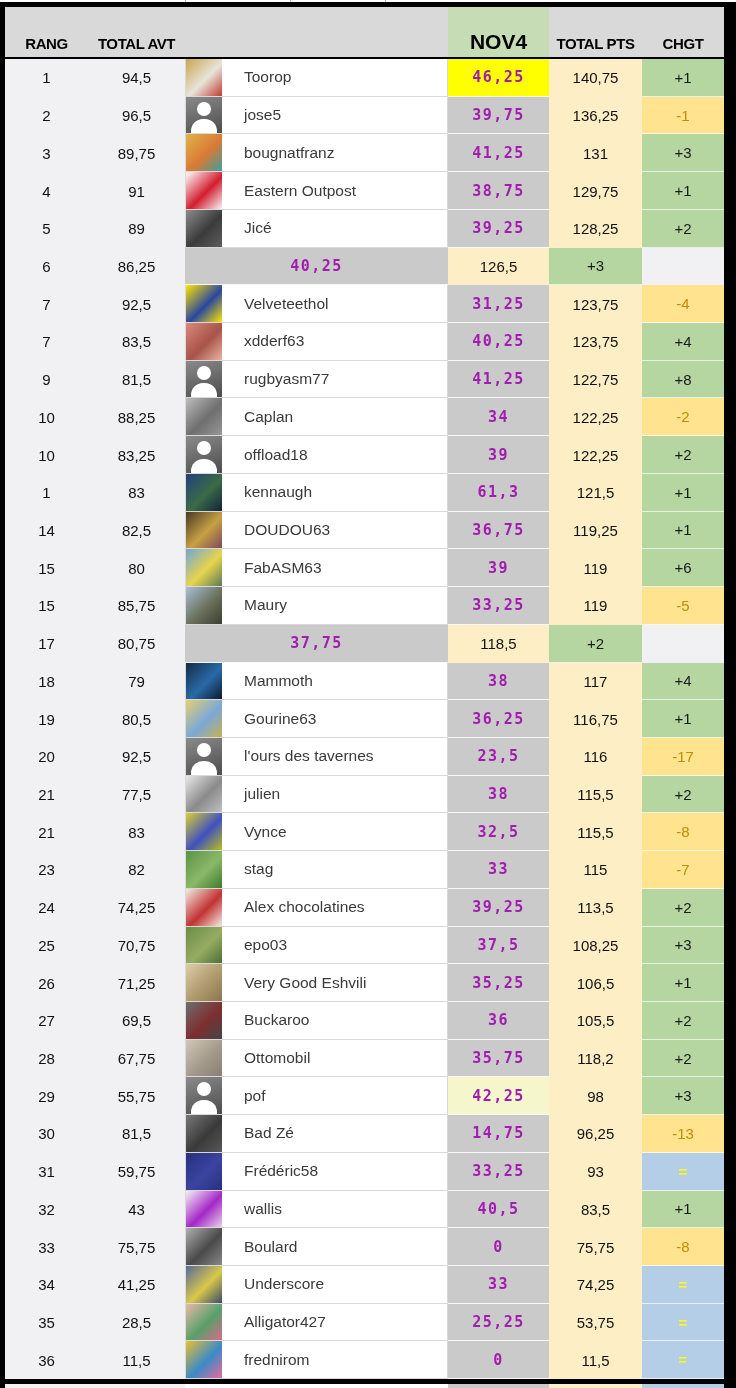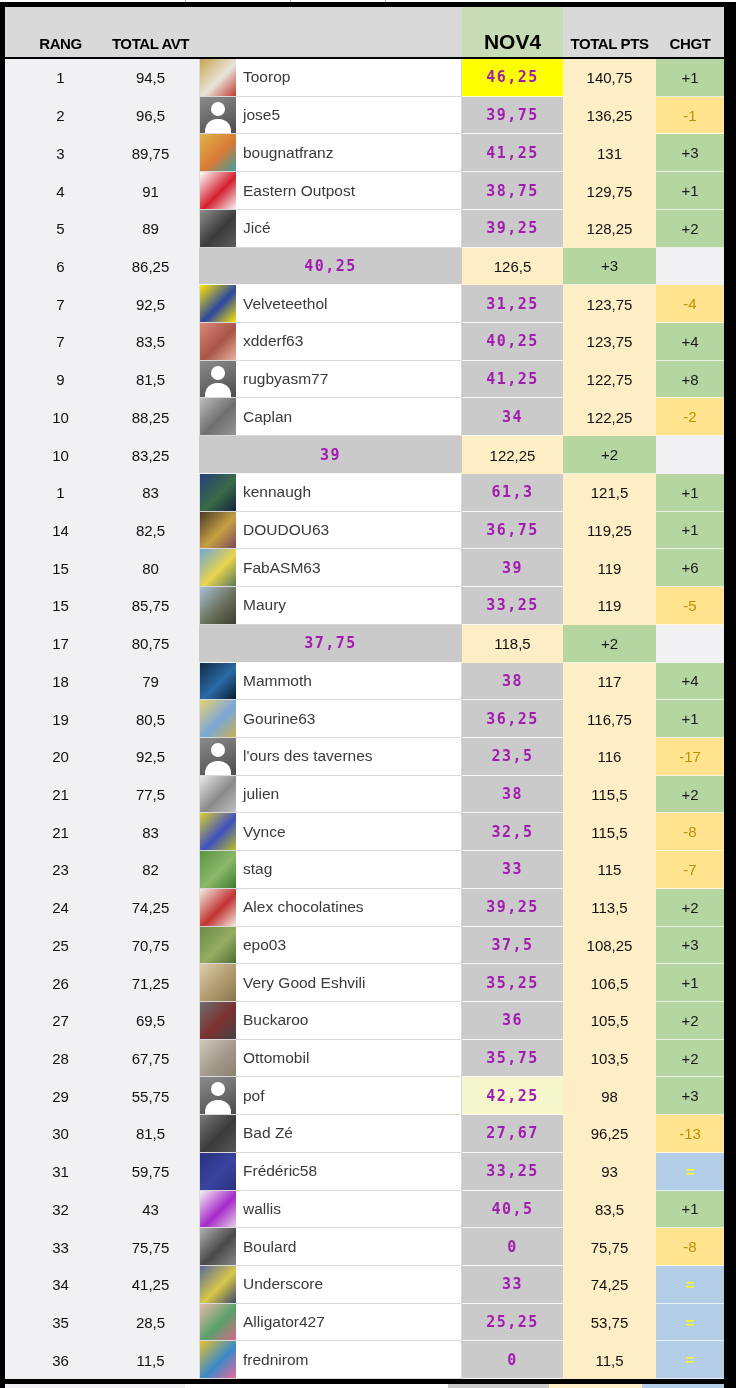--- a/index.html
+++ b/index.html
@@ -15,21 +15,20 @@
     box-sizing:border-box;
     height:1382px;
     border:5px solid #000;
     border-right-width:12px;
     background:var(--left-bg);
     display:flex;flex-direction:column;
   }
   .grid-cols{
     display:grid;
     grid-template-columns:83px 97px 263px 101px 93px 1fr;
-    padding-left:14px;
   }
   .header{
     height:50px;flex:none;
     background:var(--header-bg);
     border-bottom:2px solid #000;
   }
   .hcell{
     display:flex;align-items:flex-end;justify-content:center;
     padding-bottom:5px;
     font-weight:bold;font-size:15px;letter-spacing:-0.4px;color:#000;
@@ -45,21 +44,21 @@
     height:100%;box-sizing:border-box;
     font-size:15px;color:#111;
   }
   .c-rank,.c-avt{background:var(--left-bg);}
   .c-name{
     background:#ffffff;
     justify-content:flex-start;
     border-left:1px solid #d9d9d9;
     border-right:1px solid #d9d9d9;
     border-bottom:1px solid #d9d9d9;
-    gap:7px;overflow:hidden;
+    gap:22px;overflow:hidden;
   }
   .pname{font-size:15.5px;color:#3a3a3a;white-space:nowrap;}
   .avatar{
     position:relative;flex:none;
     width:36px;height:100%;
     background:linear-gradient(135deg,#999,#555);
     overflow:hidden;
   }
   .sil-head,.sil-body{display:none;}
   .avatar.sil{background:linear-gradient(160deg,#8a8a8a,#4d4d4d);}
@@ -249,20 +248,27 @@
       <span class="pname">Caplan</span>
     </div>
     <div class="cell c-nov4 bg-gray">34</div>
     <div class="cell c-pts">122,25</div>
     <div class="cell c-chgt chgt-down">-2</div>
   </div>
 
   <div class="row grid-cols">
     <div class="cell c-rank">10</div>
     <div class="cell c-avt">83,25</div>
+    <div class="cell c-name">
+      <div class="avatar sil">
+        <span class="sil-head"></span>
+        <span class="sil-body"></span>
+      </div>
+      <span class="pname">offload18</span>
+    </div>
     <div class="cell c-nov4 bg-gray">39</div>
     <div class="cell c-pts">122,25</div>
     <div class="cell c-chgt chgt-up">+2</div>
   </div>
 
   <div class="row grid-cols">
     <div class="cell c-rank">1</div>
     <div class="cell c-avt">83</div>
     <div class="cell c-name">
       <div class="avatar" style="background: linear-gradient(135deg, rgb(36, 64, 122) 0%, rgb(58, 107, 70) 55%, rgb(20, 33, 60) 100%);">
@@ -484,21 +490,21 @@
     <div class="cell c-rank">28</div>
     <div class="cell c-avt">67,75</div>
     <div class="cell c-name">
       <div class="avatar" style="background: linear-gradient(135deg, rgb(210, 200, 184) 0%, rgb(163, 154, 140) 55%, rgb(138, 128, 112) 100%);">
         
         
       </div>
       <span class="pname">Ottomobil</span>
     </div>
     <div class="cell c-nov4 bg-gray">35,75</div>
-    <div class="cell c-pts">103,5</div>
+    <div class="cell c-pts">118,2</div>
     <div class="cell c-chgt chgt-up">+2</div>
   </div>
 
   <div class="row grid-cols">
     <div class="cell c-rank">29</div>
     <div class="cell c-avt">55,75</div>
     <div class="cell c-name">
       <div class="avatar sil">
         <span class="sil-head"></span>
         <span class="sil-body"></span>
@@ -513,21 +519,21 @@
   <div class="row grid-cols">
     <div class="cell c-rank">30</div>
     <div class="cell c-avt">81,5</div>
     <div class="cell c-name">
       <div class="avatar" style="background: linear-gradient(135deg, rgb(120, 120, 120) 0%, rgb(58, 58, 58) 55%, rgb(88, 88, 88) 100%);">
         
         
       </div>
       <span class="pname">Bad Zé</span>
     </div>
-    <div class="cell c-nov4 bg-gray">27,67</div>
+    <div class="cell c-nov4 bg-gray">14,75</div>
     <div class="cell c-pts">96,25</div>
     <div class="cell c-chgt chgt-down">-13</div>
   </div>
 
   <div class="row grid-cols">
     <div class="cell c-rank">31</div>
     <div class="cell c-avt">59,75</div>
     <div class="cell c-name">
       <div class="avatar" style="background: linear-gradient(135deg, rgb(39, 49, 126) 0%, rgb(58, 68, 160) 55%, rgb(39, 49, 126) 100%);">
         

